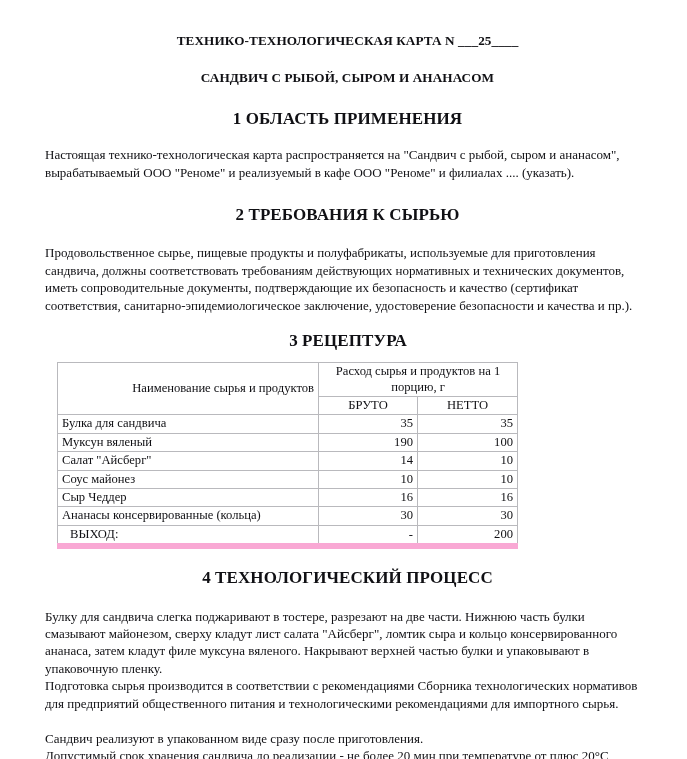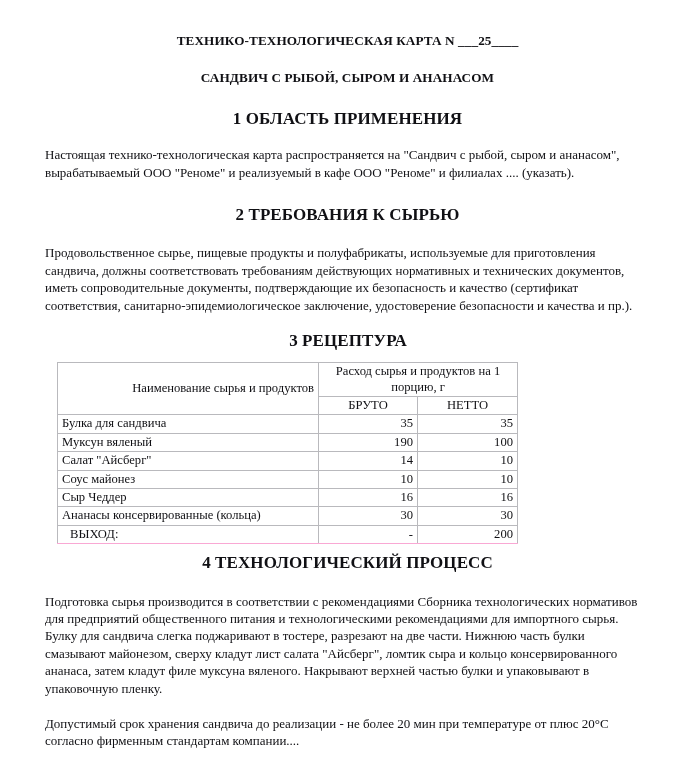--- a/index.html
+++ b/index.html
@@ -30,21 +30,21 @@
     letter-spacing: 0.1px;
     line-height: 1.25;
     padding-left: 8px;
   }
   .title-main   { margin: 33px 0 0 0; }
   .title-sub    { margin: 20px 0 6px 0; text-align: center; }
   .sec-heading  { font-size: 17px; }
   .h-sec1 { margin: 22px 0 0 0; }
   .h-sec2 { margin: 23px 0 0 0; }
   .h-sec3 { margin: 16px 0 0 1px; }
-  .h-sec4 { margin: 8px 0 0 0; }
+  .h-sec4 { margin: 18px 0 0 0; }
   .h-sec5 { margin: 26px 0 0 0; }
 
   .body-block {
     margin: 12px;
     padding: 0 32px 0 33px;
     font-size: 13px;
     line-height: 17.4px;
     text-align: left;
   }
   .p-sec1 { margin-top: 17px; }
@@ -101,21 +101,21 @@
   .cell-num {
     text-align: right;
     border-top: none;
     border-bottom: none;
   }
   .cell-num-first { border-top: 1px solid #b9b9bd; }
   .cell-num-last  { border-bottom: 1px solid #b9b9bd; margin-left: 40px; }
   .row-total .cell-name,
   .row-total .cell-num {
     border-top: 1px solid #b9b9bd;
-    border-bottom: 1px solid #f9a8d4;
+    border-bottom: 6px solid #f9a8d4;
   }
   .row-total .cell-name { padding-left: 12px; }
 </style>
 </head>
 <body>
 
 <div class="page">
 
   <div class="doc-heading title-main">ТЕХНИКО-ТЕХНОЛОГИЧЕСКАЯ КАРТА N ___25____</div>
 
@@ -188,23 +188,24 @@
           <td class="cell-num">-</td>
           <td class="cell-num">200</td>
         </tr>
       </tbody>
     </table>
   </div>
 
   <div class="doc-heading sec-heading h-sec4">4 ТЕХНОЛОГИЧЕСКИЙ ПРОЦЕСС</div>
 
   <div class="body-block p-sec4a">
+    <p>Булку для сандвича слегка поджаривают в тостере, разрезают на две части. Нижнюю часть булки смазывают майонезом, сверху кладут лист салата "Айсберг", ломтик сыра и кольцо консервированного ананаса, затем кладут филе муксуна вяленого. Накрывают верхней частью булки и упаковывают в упаковочную пленку.</p>
     <p>Подготовка сырья производится в соответствии с рекомендациями Сборника технологических нормативов для предприятий общественного питания и технологическими рекомендациями для импортного сырья.</p>
-    <p>Булку для сандвича слегка поджаривают в тостере, разрезают на две части. Нижнюю часть булки смазывают майонезом, сверху кладут лист салата "Айсберг", ломтик сыра и кольцо консервированного ананаса, затем кладут филе муксуна вяленого. Накрывают верхней частью булки и упаковывают в упаковочную пленку.</p>
   </div>
 
 
   <div class="body-block p-sec5">
+    <p>Сандвич реализуют в упакованном виде сразу после приготовления.</p>
     <p>Допустимый срок хранения сандвича до реализации - не более 20 мин при температуре от плюс 20°С согласно фирменным стандартам компании....</p>
 
   </div>
 
 </div>
 
 </body></html>

